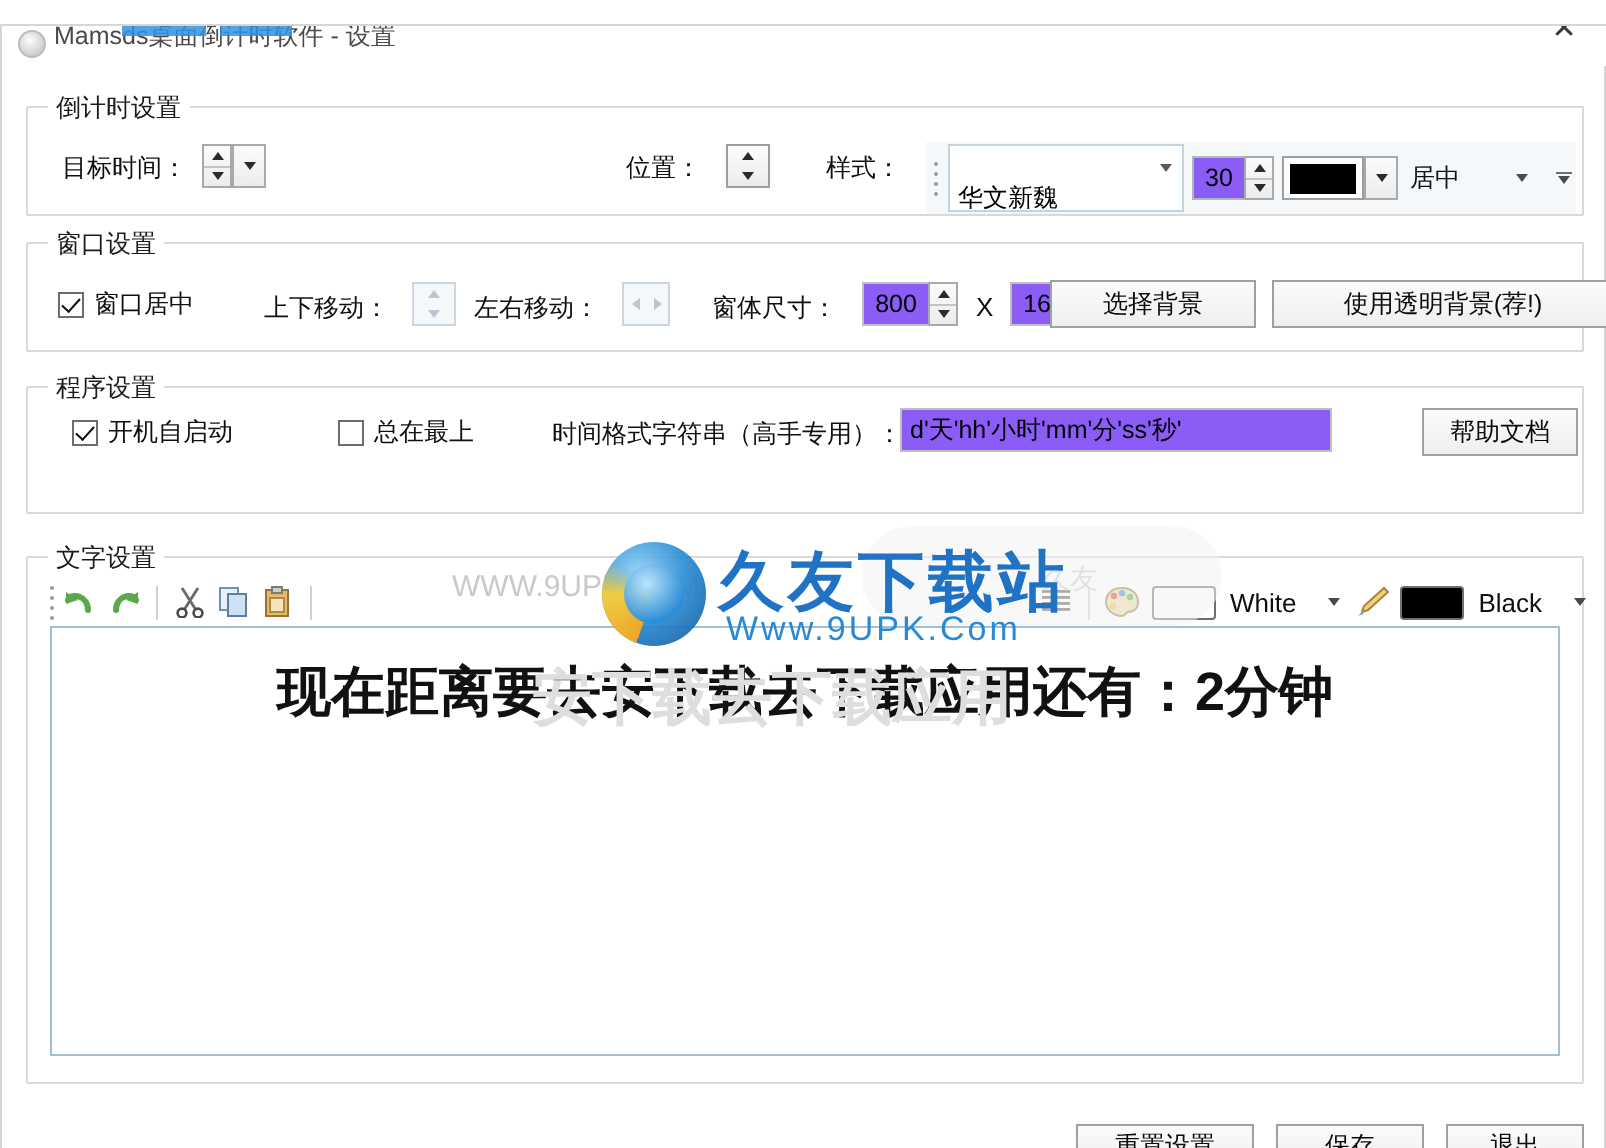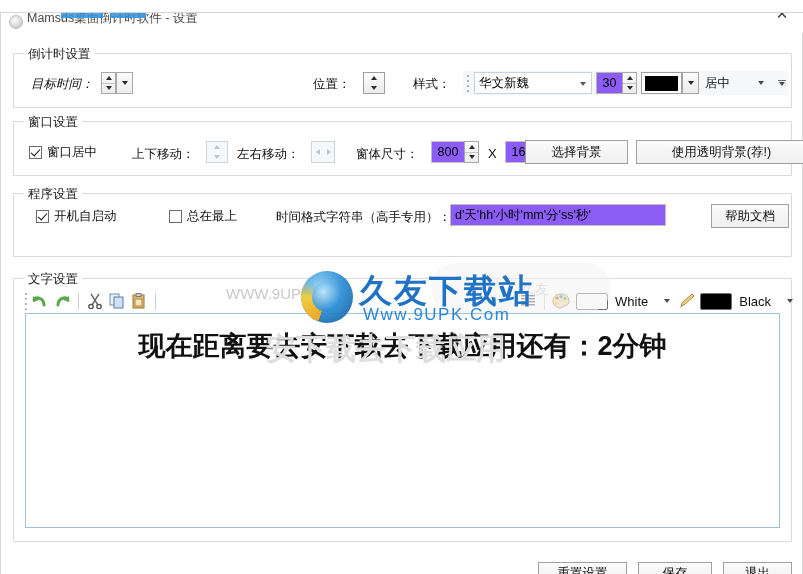--- a/index.html
+++ b/index.html
@@ -24,21 +24,21 @@
 
   
   .group{position:absolute;border:1px solid #d9d9d9;border-radius:1px;box-sizing:border-box;background:#fff;}
   .group-title{position:absolute;top:-8px;left:10px;background:#fff;padding:0 4px;font-size:12.5px;color:#1b1b1b;white-space:nowrap;}
 
   .lbl{font-size:12.5px;color:#0f0f0f;white-space:nowrap;}
 
   
   .textbox{box-sizing:border-box;border:1px solid #bfbfbf;background:#8b5cf6;height:22px;line-height:20px;font-size:12.5px;
     padding:0 4px;color:#000;}
-  .combo{box-sizing:border-box;border:1px solid #cfcfcf;background:#fff;height:22px;line-height:20px;font-size:12.5px;padding:0 4px;position:relative;}
+  .combo{box-sizing:border-box;border:1px solid #cfcfcf;background:#fff;height:22px;line-height:20px;font-size:12.5px;padding:16px 4px;position:relative;}
   .combo .arrow{position:absolute;right:5px;top:9px;width:0;height:0;border-left:3.5px solid transparent;border-right:3.5px solid transparent;border-top:4px solid #5b5b5b;}
 
   
   .spin{box-sizing:border-box;width:15px;height:22px;border:1px solid #a9a9a9;background:linear-gradient(#fbfbfb,#ececec);
     display:flex;flex-direction:column;}
   .spin .half{flex:1;display:flex;align-items:center;justify-content:center;}
   .spin .half+.half{border-top:1px solid #c4c4c4;}
   .tri-up{width:0;height:0;border-left:3.5px solid transparent;border-right:3.5px solid transparent;border-bottom:4px solid #2b2b2b;}
   .tri-dn{width:0;height:0;border-left:3.5px solid transparent;border-right:3.5px solid transparent;border-top:4px solid #2b2b2b;}
   .tri-up.dis{border-bottom-color:#b9c6d4;}
@@ -107,21 +107,21 @@
     <div class="title-text">Mamsds桌面倒计时软件 - 设置</div>
     <div class="title-sel"></div>
     <div class="title-sel2"></div>
     <div class="close-btn">✕</div>
   </div>
 
   <div class="group" style="left:12px;top:40px;width:779px;height:55px;">
     <div class="group-title">倒计时设置</div>
   </div>
 
-  <div class="lbl" style="position:absolute;left:30px;top:63px;font-style:italic;">目标时间：</div>
+  <div class="lbl" style="position:absolute;left:30px;top:63px;">目标时间：</div>
 
   <div style="position:absolute;left:100px;top:59px;display:flex;">
     <div class="spin">
       <div class="half">
           <span class="tri-up"></span>
         </div>
       <div class="half">
           <span class="tri-dn"></span>
         </div>
     </div>

